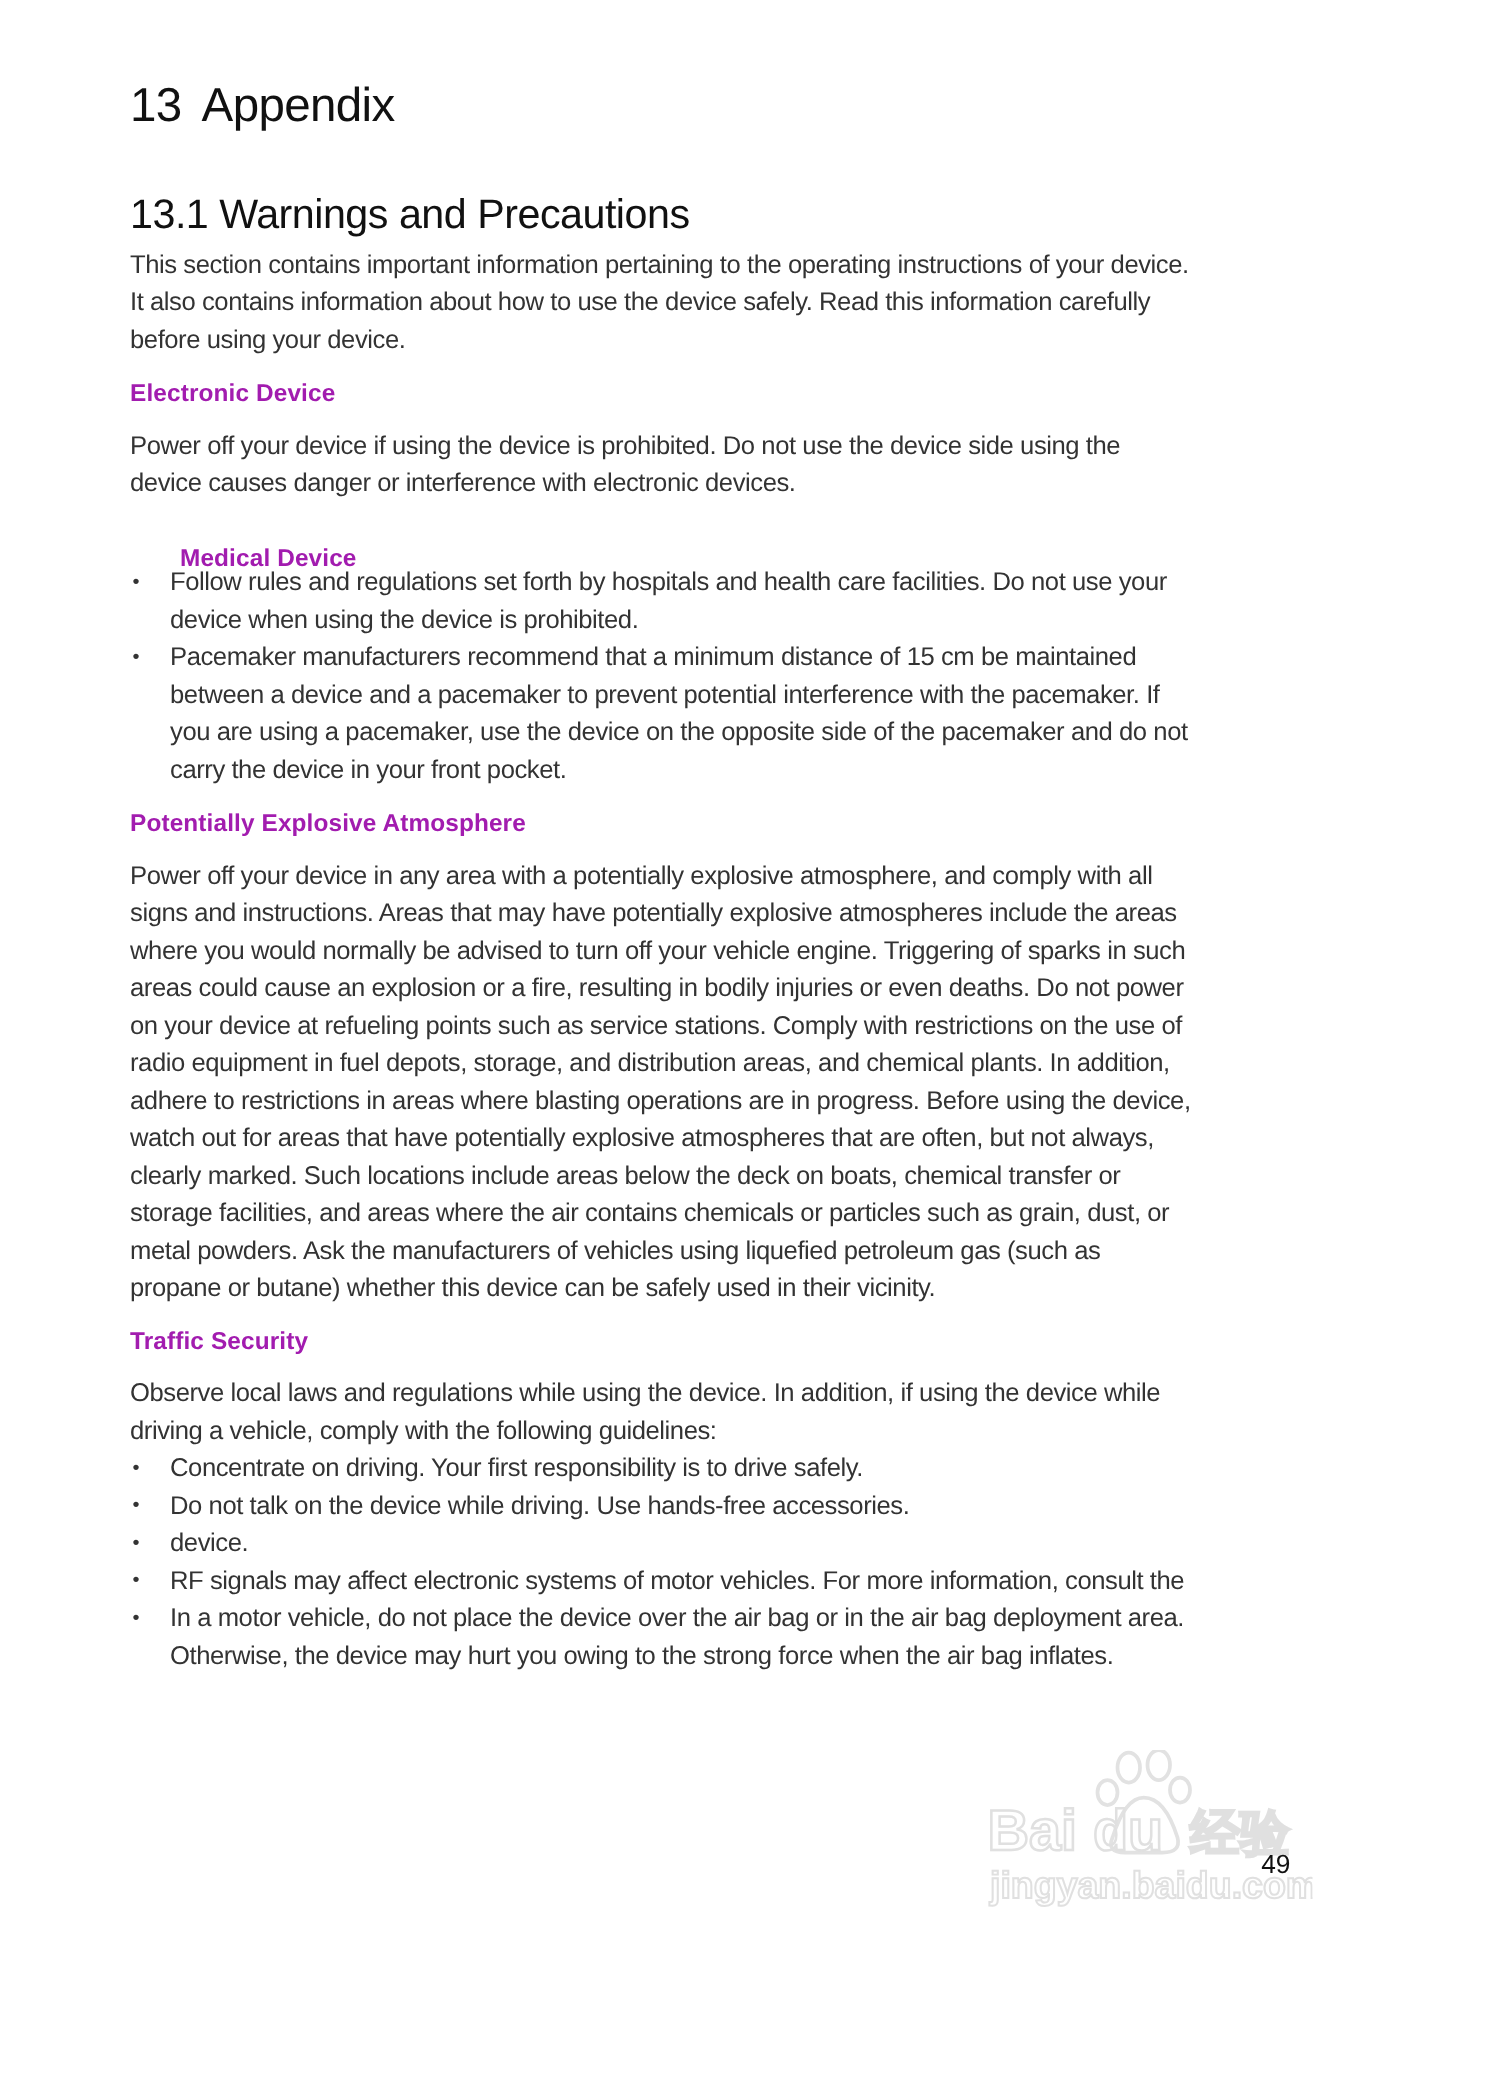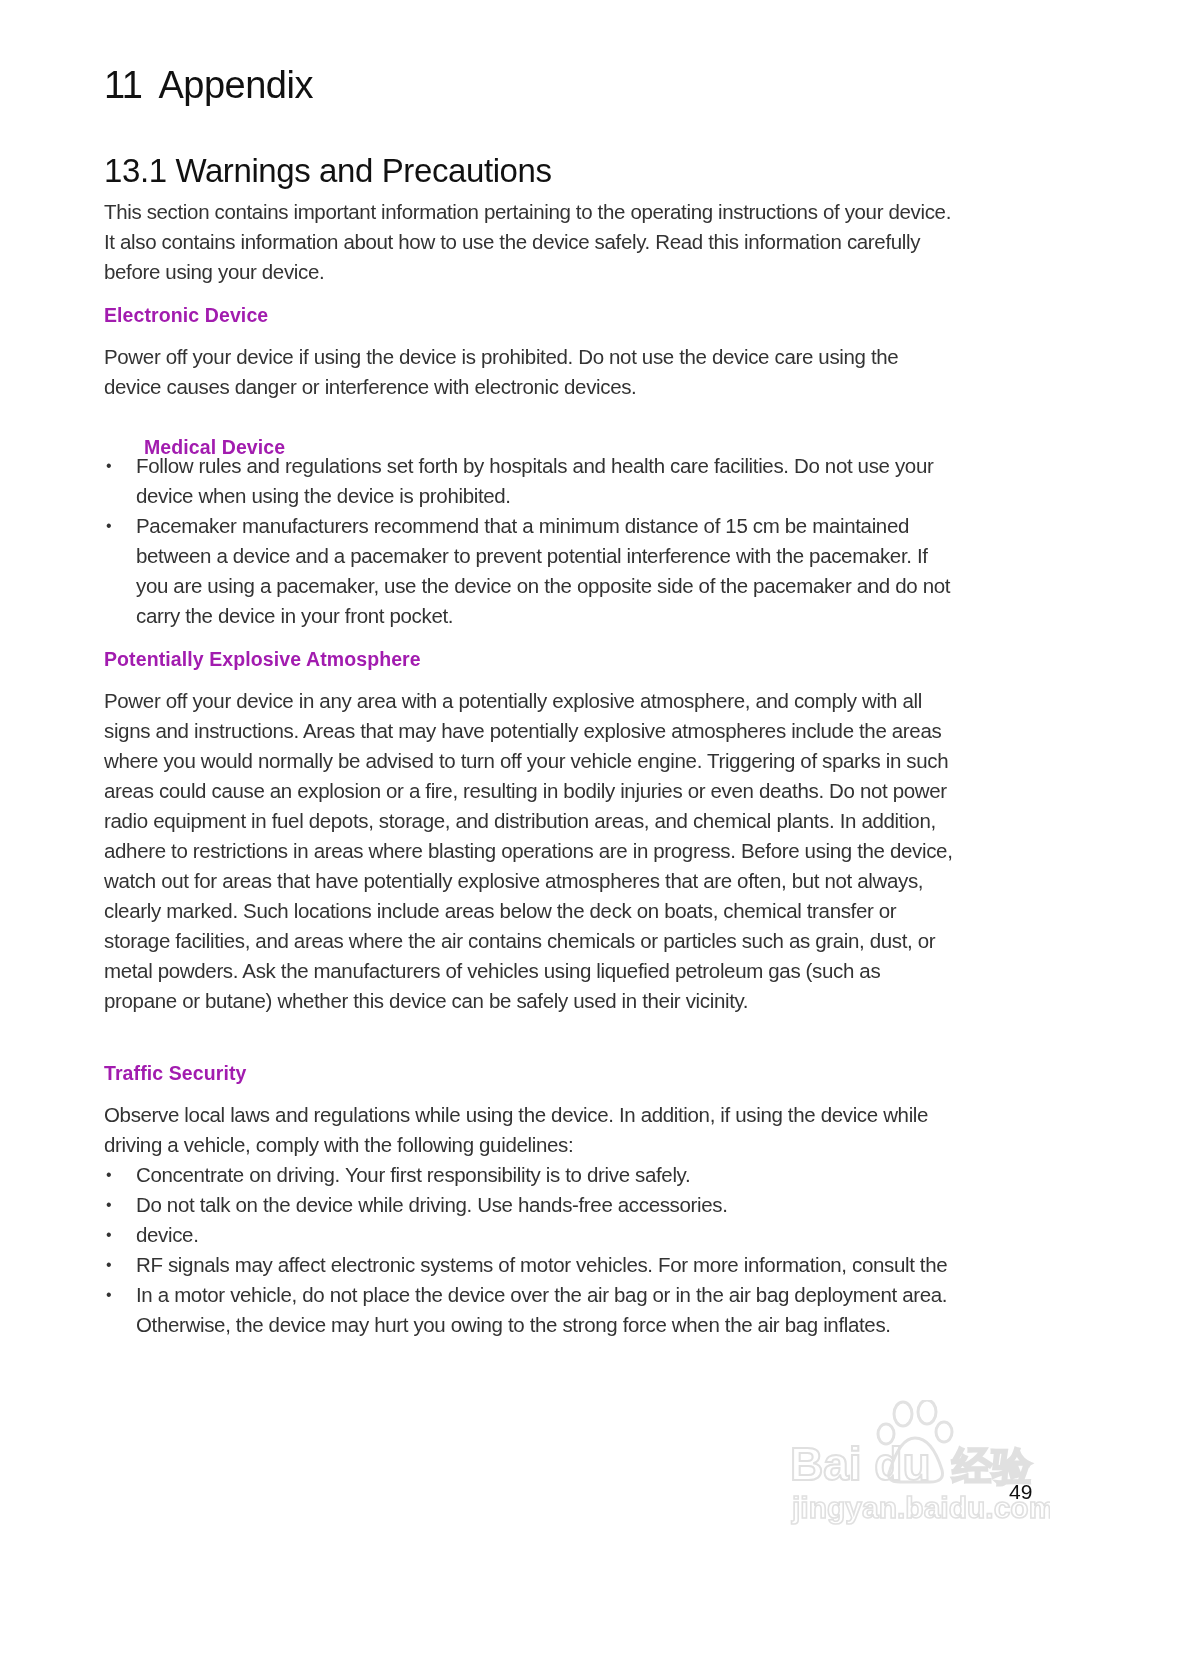--- a/index.html
+++ b/index.html
@@ -18,34 +18,34 @@
   ul.bullets li { position: relative; padding-left: 32px; }
   ul.bullets li .dot { position: absolute; left: 2px; top: 0; font-size: 16px; }
   .line { display: block; white-space: nowrap; }
   .pagenum { position: absolute; left: 1009px; top: 1480px; font-size: 21px; color: #111111; }
   .watermark { position: absolute; left: 790px; top: 1400px; width: 260px; height: 130px; pointer-events: none; }
 </style>
 </head>
 <body>
 
 <div class="h1">
-  <span class="num">11</span><span>Appendix</span>
+  <span class="num">13</span><span>Appendix</span>
 </div>
 
 <div class="h2">13.1 Warnings and Precautions</div>
 
 <div class="block" style="top:197px;">
   <span class="line">This section contains important information pertaining to the operating instructions of your device.</span>
   <span class="line">It also contains information about how to use the device safely. Read this information carefully</span>
   <span class="line">before using your device.</span>
 </div>
 
 <div class="sub" style="top:304px;">Electronic Device</div>
 <div class="block" style="top:342px;">
-  <span class="line">Power off your device if using the device is prohibited. Do not use the device care using the</span>
+  <span class="line">Power off your device if using the device is prohibited. Do not use the device side using the</span>
   <span class="line">device causes danger or interference with electronic devices.</span>
 </div>
 
 <div class="sub" style="top:436px;margin-left:40px;">Medical Device</div>
 <div class="block" style="top:451px;">
   <ul class="bullets">
     <li>
       <span class="dot">•</span>
       <span class="line">Follow rules and regulations set forth by hospitals and health care facilities. Do not use your</span>
       <span class="line">device when using the device is prohibited.</span>
@@ -59,20 +59,21 @@
     </li>
   </ul>
 </div>
 
 <div class="sub" style="top:648px;">Potentially Explosive Atmosphere</div>
 <div class="block" style="top:686px;">
   <span class="line">Power off your device in any area with a potentially explosive atmosphere, and comply with all</span>
   <span class="line">signs and instructions. Areas that may have potentially explosive atmospheres include the areas</span>
   <span class="line">where you would normally be advised to turn off your vehicle engine. Triggering of sparks in such</span>
   <span class="line">areas could cause an explosion or a fire, resulting in bodily injuries or even deaths. Do not power</span>
+  <span class="line">on your device at refueling points such as service stations. Comply with restrictions on the use of</span>
   <span class="line">radio equipment in fuel depots, storage, and distribution areas, and chemical plants. In addition,</span>
   <span class="line">adhere to restrictions in areas where blasting operations are in progress. Before using the device,</span>
   <span class="line">watch out for areas that have potentially explosive atmospheres that are often, but not always,</span>
   <span class="line">clearly marked. Such locations include areas below the deck on boats, chemical transfer or</span>
   <span class="line">storage facilities, and areas where the air contains chemicals or particles such as grain, dust, or</span>
   <span class="line">metal powders. Ask the manufacturers of vehicles using liquefied petroleum gas (such as</span>
   <span class="line">propane or butane) whether this device can be safely used in their vicinity.</span>
 </div>
 
 <div class="sub" style="top:1062px;">Traffic Security</div>

